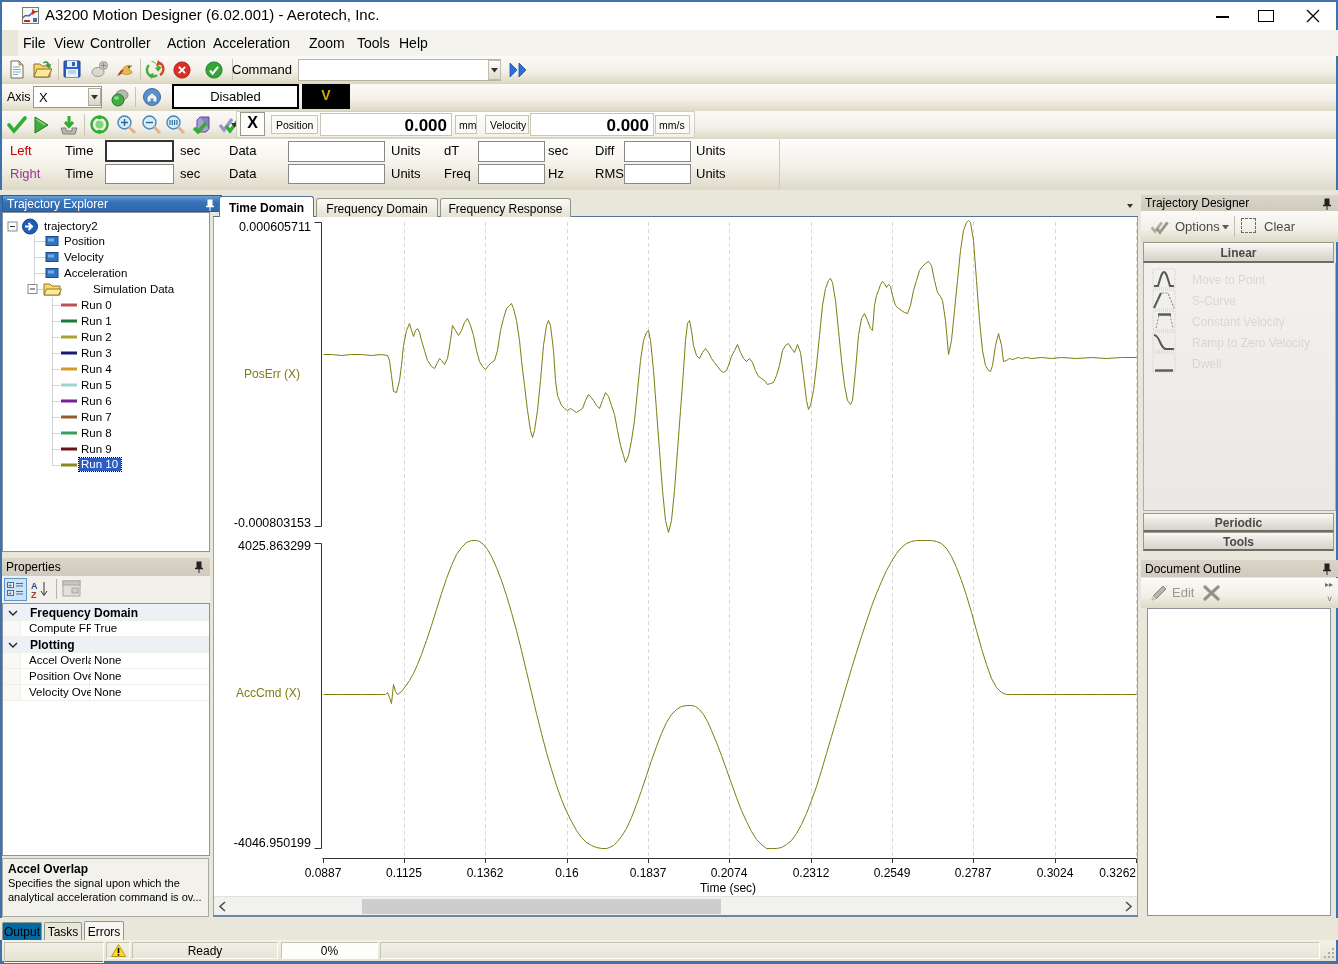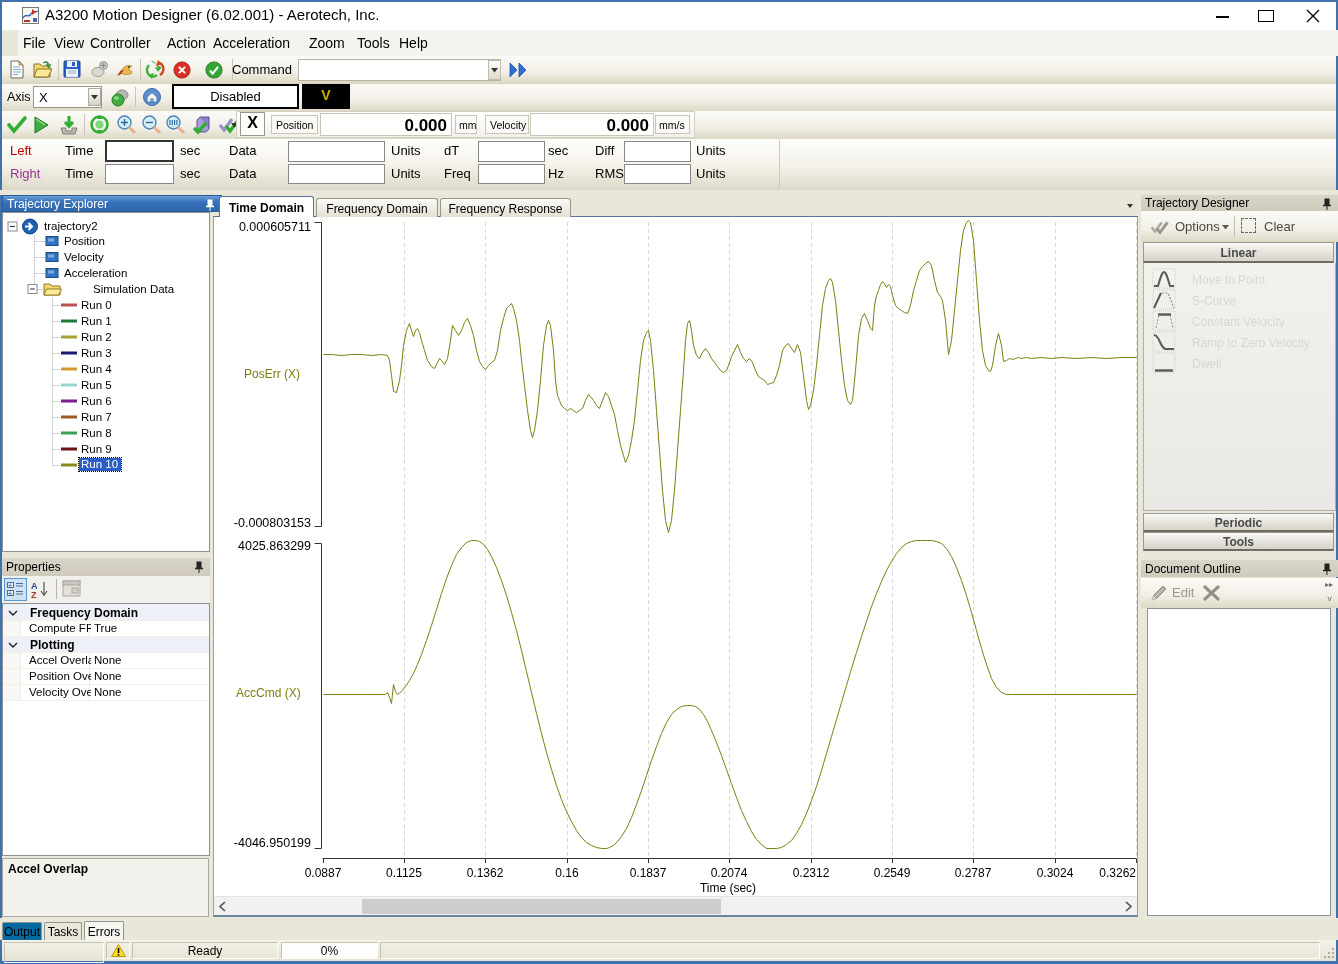--- a/index.html
+++ b/index.html
@@ -368,20 +368,21 @@
   <div class="abs" style="left:91px;top:82px;font-size:11.5px;">None</div>
   <div class="abs" style="left:0px;top:15.5px;width:206px;height:1px;background:#f0efe8;"></div>
   <div class="abs" style="left:0px;top:31.5px;width:206px;height:1px;background:#f0efe8;"></div>
   <div class="abs" style="left:0px;top:47.5px;width:206px;height:1px;background:#f0efe8;"></div>
   <div class="abs" style="left:0px;top:63.5px;width:206px;height:1px;background:#f0efe8;"></div>
   <div class="abs" style="left:0px;top:79.5px;width:206px;height:1px;background:#f0efe8;"></div>
   <div class="abs" style="left:0px;top:95.5px;width:206px;height:1px;background:#f0efe8;"></div>
 </div>
 <div class="abs" style="left:2px;top:858px;width:207px;height:59px;background:#f2f1ec;border:1px solid #a8aaa4;font-size:12px;" id="pdesc">
   <div style="position:absolute;left:5px;top:3px;font-weight:bold;font-size:12px;">Accel Overlap</div>
+  <div style="position:absolute;left:5px;top:18px;width:202px;font-size:11px;line-height:13.5px;">Specifies the signal upon which the analytical acceleration command is ov...</div>
 </div>
 
 <div class="abs" style="left:213px;top:195px;width:925px;height:22px;" id="tabstrip">
   <div class="abs" style="left:0;top:21px;width:925px;height:1px;background:#56749a;"></div>
   <div class="abs" style="left:103px;top:3px;width:122px;height:19px;background:linear-gradient(#fbfaf7,#e3e0d3);border:1px solid #8f9788;border-bottom:none;border-radius:3px 3px 0 0;font-size:12px;text-align:center;padding-top:3px;">Frequency Domain</div>
   <div class="abs" style="left:227px;top:3px;width:131px;height:19px;background:linear-gradient(#fbfaf7,#e3e0d3);border:1px solid #8f9788;border-bottom:none;border-radius:3px 3px 0 0;font-size:12px;text-align:center;padding-top:3px;">Frequency Response</div>
   <div class="abs" style="left:6px;top:1px;width:95px;height:21px;background:#fff;border:1px solid #56749a;border-bottom:none;border-radius:3px 3px 0 0;font-size:12px;font-weight:bold;text-align:center;padding-top:4px;">Time Domain</div>
   <div class="abs" style="left:914px;top:9px;width:0;height:0;border-left:3.5px solid transparent;border-right:3.5px solid transparent;border-top:4.5px solid #333;"></div>
 </div>
 

